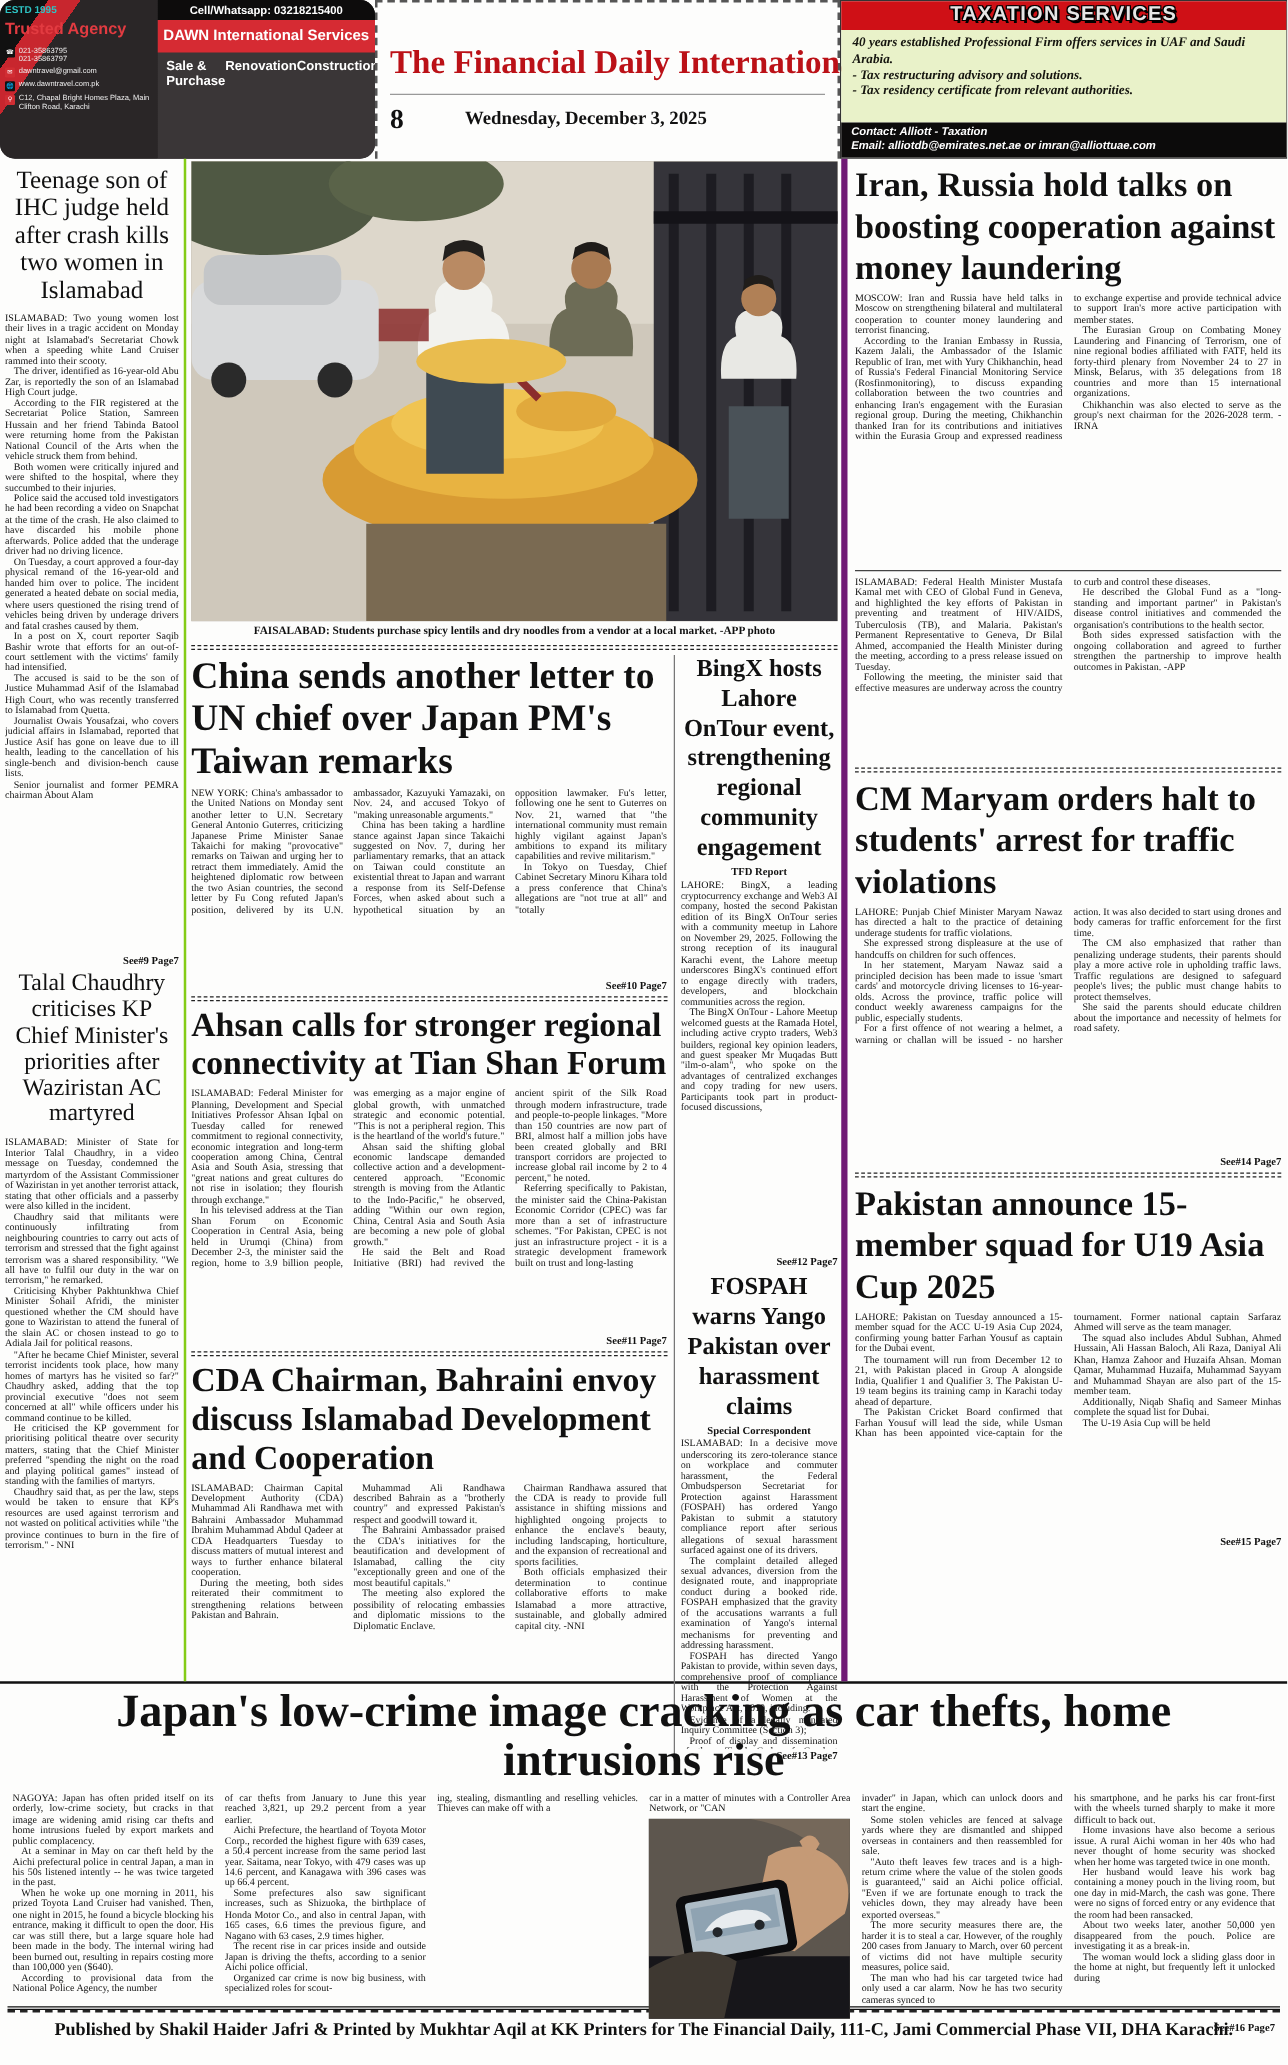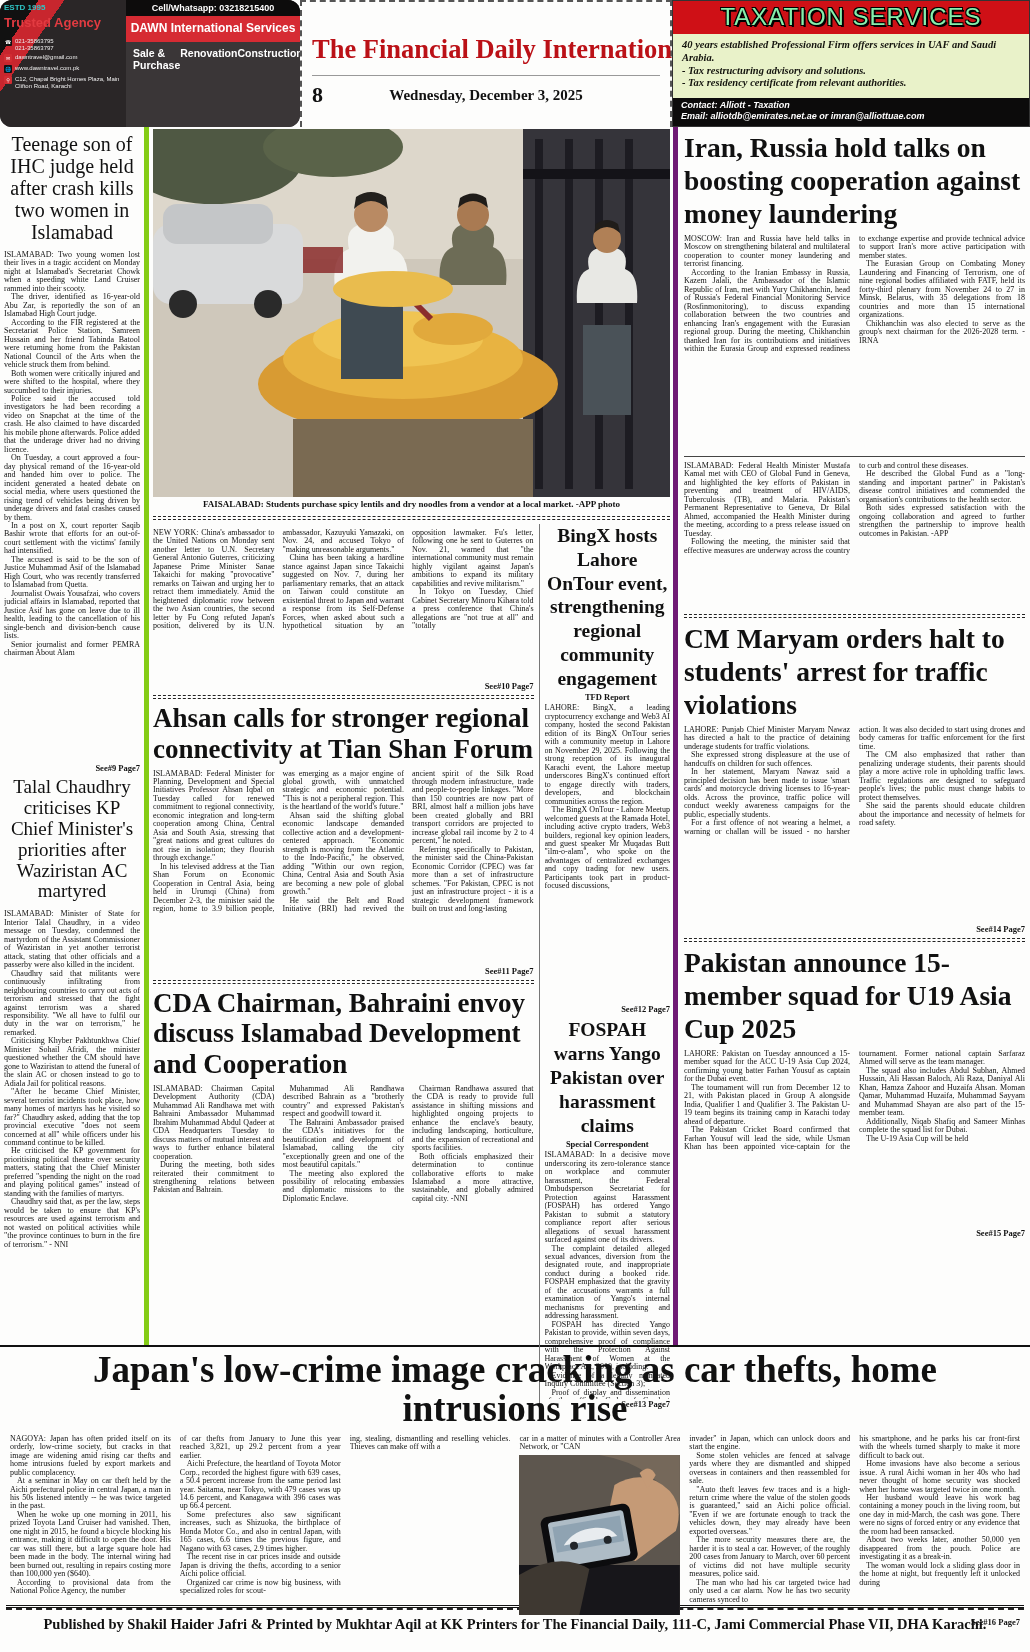--- a/index.html
+++ b/index.html
@@ -21,41 +21,41 @@
   .dawn-cell { background:#0d0c0c; color:#fff; font-family:"Liberation Sans",sans-serif; font-weight:bold; font-size:9px; text-align:center; padding:3px 0; }
   .dawn-brand { background:#d62b33; color:#fff; font-family:"Liberation Sans",sans-serif; font-weight:bold; font-size:12px; text-align:center; padding:6px 2px; line-height:1.15; }
   .dawn-services { flex:1; padding:5px 7px 3px 7px; font-family:"Liberation Sans",sans-serif; font-weight:bold; font-size:10.5px; color:#fff; display:flex; justify-content:space-between; }
   .dawn-services div:nth-child(even){ text-align:right; }
 
   .masthead { width:372px; border-left:2px dashed #555; border-right:2px dashed #555; border-top:2px dashed #555; display:flex; flex-direction:column; padding:4px 10px 0 10px; }
   .mast-title { color:#bb1117; font-weight:bold; font-size:26.5px; text-align:center; margin-top:28px; letter-spacing:0px; white-space:nowrap; }
   .mast-rule { border-top:1px solid #999; margin-top:10px; }
   .mast-bottom { display:flex; align-items:center; margin-top:6px; }
   .mast-page { font-size:22px; font-weight:bold; width:60px; }
-  .mast-date { flex:1; text-align:center; font-size:15px; font-weight:bold; margin-right:60px; }
+  .mast-date { flex:1; font-size:15px; font-weight:bold; margin-right:60px; }
 
   .tax-ad { width:358px; display:flex; flex-direction:column; border:1px solid #333; }
   .tax-banner { background:#cf1016; text-align:center; padding:2px 0 3px 0; }
-  .tax-banner span { color:#86efac; font-family:"Liberation Sans",sans-serif; font-weight:normal; font-size:24px; letter-spacing:1px; text-shadow:-1px -1px 0 #000, 1px -1px 0 #000, -1px 1px 0 #000, 1px 1px 0 #000, 2px 2px 0 #000; }
+  .tax-banner span { color:#e5e5e5; font-family:"Liberation Sans",sans-serif; font-weight:bold; font-size:16px; letter-spacing:1px; text-shadow:-1px -1px 0 #000, 1px -1px 0 #000, -1px 1px 0 #000, 1px 1px 0 #000, 2px 2px 0 #000; }
   .tax-body { background:#e9f2c9; flex:1; padding:5px 9px; font-weight:bold; font-style:italic; font-size:10.5px; line-height:1.22; color:#15150f; }
   .tax-footer { background:#0c0b0b; color:#fff; font-family:"Liberation Sans",sans-serif; font-size:9px; font-weight:bold; padding:2px 8px 3px 8px; line-height:1.3;font-style:italic; }
 
   
   .headline { font-size:20px; line-height:1.1; text-align:center; font-weight:normal; }
   .body-text { font-size:8px; line-height:1.06; text-align:justify; overflow:hidden; }
   .body-text p { text-indent:7px; margin:0; }
   .body-text p:first-child { text-indent:0; }
   .jump { font-weight:bold; font-size:8.5px; text-align:right; }
   .byline { font-weight:bold; font-size:8.5px; text-align:center; margin:2px 0; }
   .sep { border-top:1.5px dashed #222; border-bottom:1.5px dashed #222; height:4px; margin:4px 0; }
   .rule-thin { border-top:1px solid #444; margin:3px 0; }
 
   
   .main-row { display:flex; height:1218px; padding:0 2px; }
-  .left-col { width:147px; padding:6px 4px 0 2px; border-right:5px solid #84cc16; }
+  .left-col { width:147px; padding:6px 4px 0 2px; border-right:2px solid #84cc16; }
   .center-col { width:524px; padding:2px 3px 0 4px; }
   .right-col { width:354px; padding:4px 2px 0 6px; border-left:5px solid #701a75; }
 
   .photo-wrap { width:100%; height:368px; background:#b9b2a6; overflow:hidden; }
   .caption { font-size:9px; font-weight:bold; text-align:center; padding:2px 4px 3px 4px; }
 
   .center-inner { display:flex; }
   .center-main { width:388px; padding-right:5px; border-right:1px solid #777; }
   .mid-col { width:131px; padding-left:5px; }
 
@@ -215,20 +215,21 @@
           <rect x="150" y="118" width="40" height="26" fill="#8b2d2d" opacity="0.85"></rect>
           <ellipse cx="240" cy="160" rx="60" ry="18" fill="#e9bc4e"></ellipse>
         </svg>
       </div>
       <div class="caption">FAISALABAD: Students purchase spicy lentils and dry noodles from a vendor at a local market. -APP photo</div>
       <div class="sep"></div>
 
       <div class="center-inner">
         <div class="center-main">
           <article>
+            <h1 class="china-headline">China sends another letter to UN chief over Japan PM's Taiwan remarks</h1>
             <div class="body-text cols3" style="height:152px; margin-top:5px;">
                 <p>NEW YORK: China's ambassador to the United Nations on Monday sent another letter to U.N. Secretary General Antonio Guterres, criticizing Japanese Prime Minister Sanae Takaichi for making "provocative" remarks on Taiwan and urging her to retract them immediately. Amid the heightened diplomatic row between the two Asian countries, the second letter by Fu Cong refuted Japan's position, delivered by its U.N. ambassador, Kazuyuki Yamazaki, on Nov. 24, and accused Tokyo of "making unreasonable arguments."</p>
                 <p>China has been taking a hardline stance against Japan since Takaichi suggested on Nov. 7, during her parliamentary remarks, that an attack on Taiwan could constitute an existential threat to Japan and warrant a response from its Self-Defense Forces, when asked about such a hypothetical situation by an opposition lawmaker. Fu's letter, following one he sent to Guterres on Nov. 21, warned that "the international community must remain highly vigilant against Japan's ambitions to expand its military capabilities and revive militarism."</p>
                 <p>In Tokyo on Tuesday, Chief Cabinet Secretary Minoru Kihara told a press conference that China's allegations are "not true at all" and "totally</p>
               </div>
             <div class="jump">See#10 Page7</div>
           </article>
           <div class="sep"></div>
           <article>
             <h1 class="ahsan-headline">Ahsan calls for stronger regional connectivity at Tian Shan Forum</h1>

